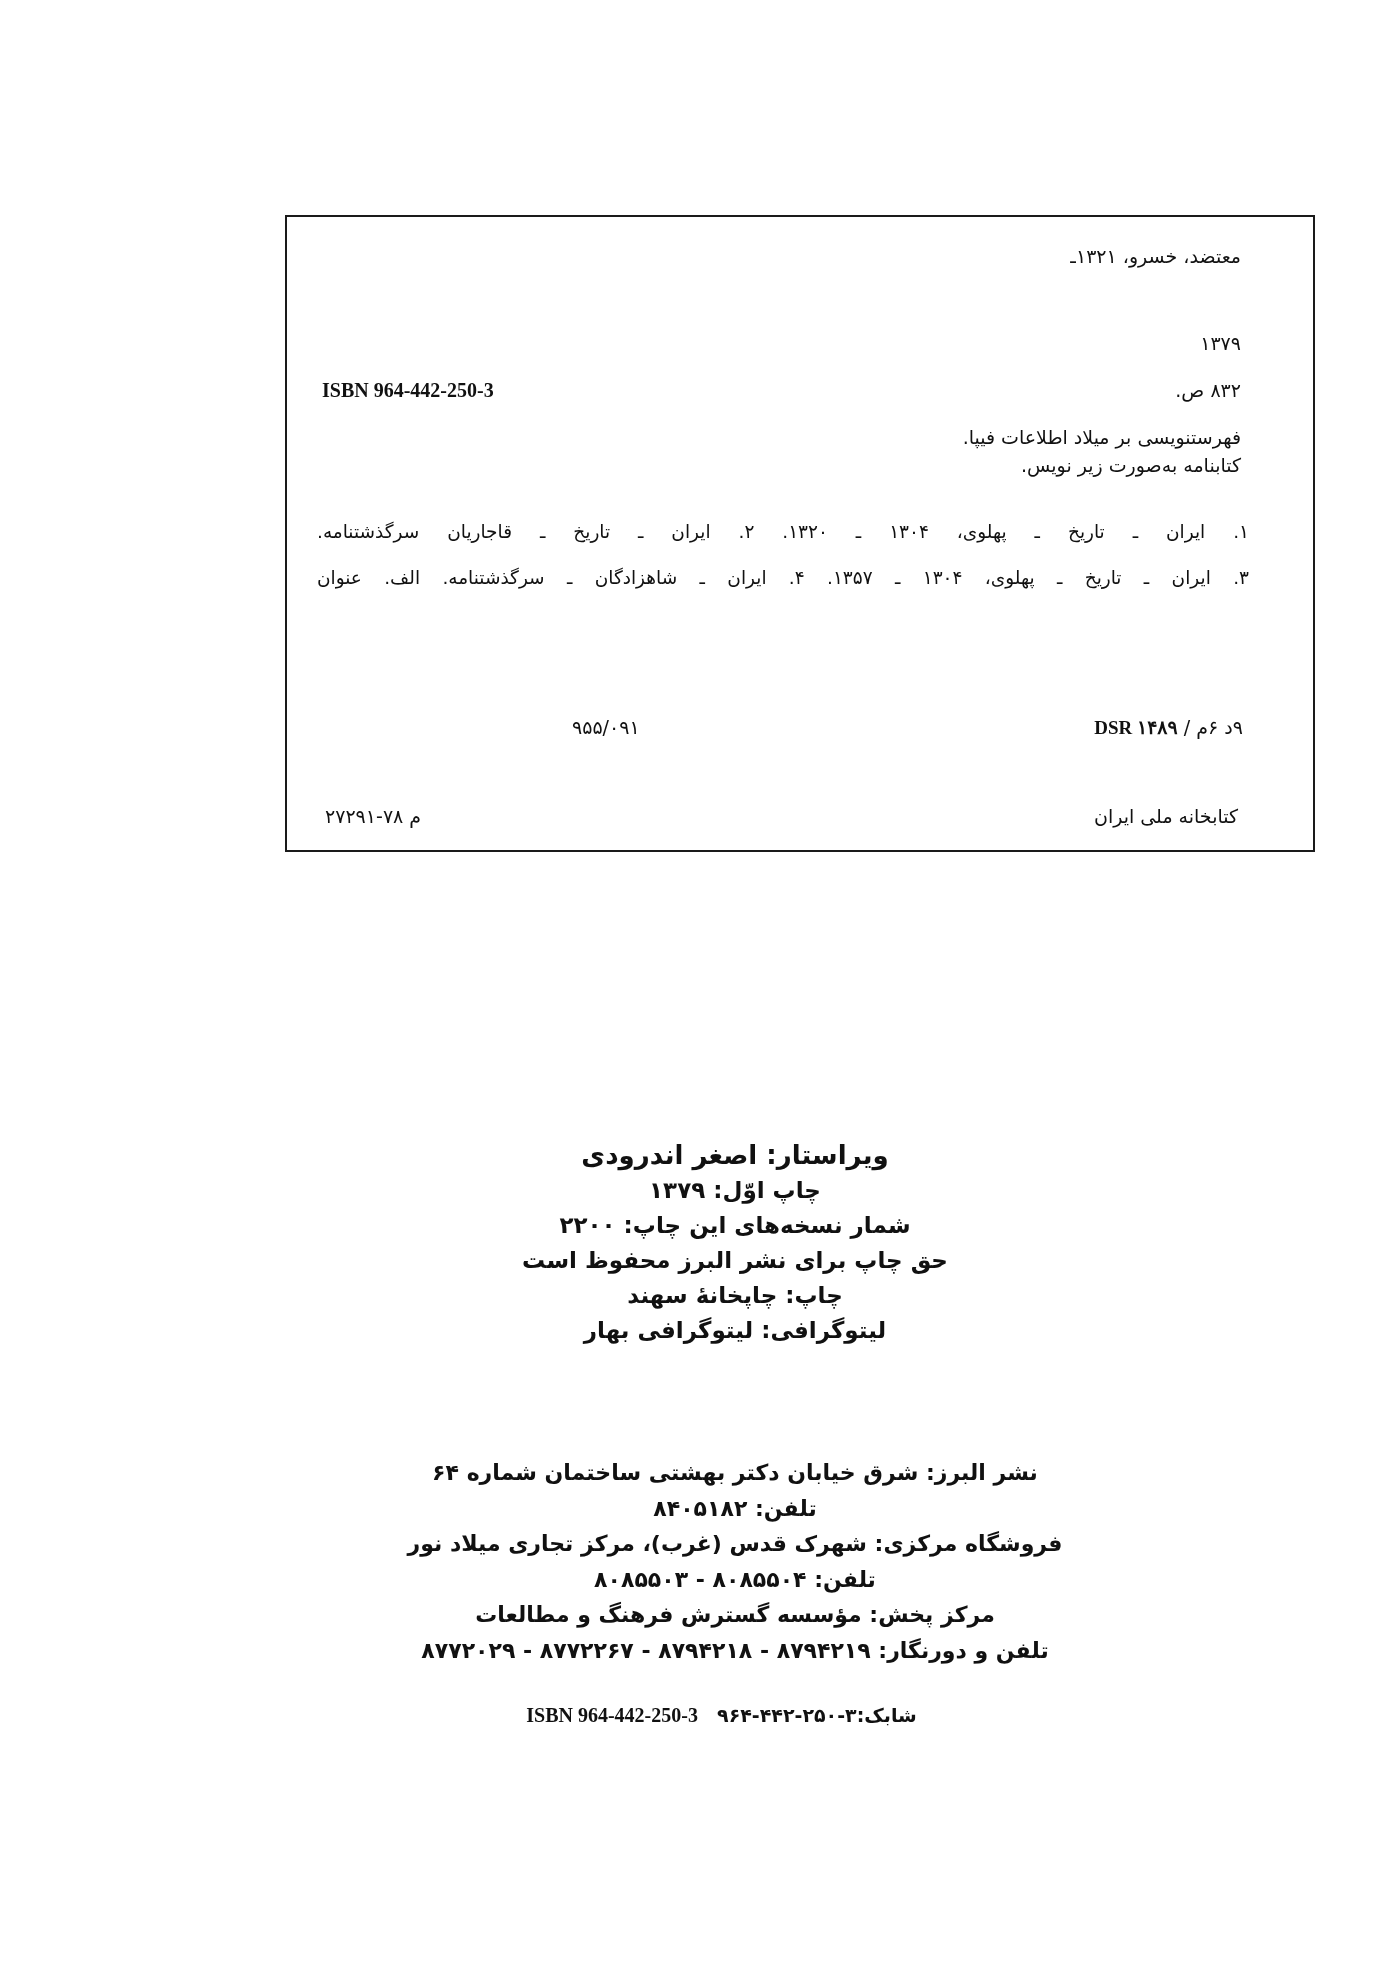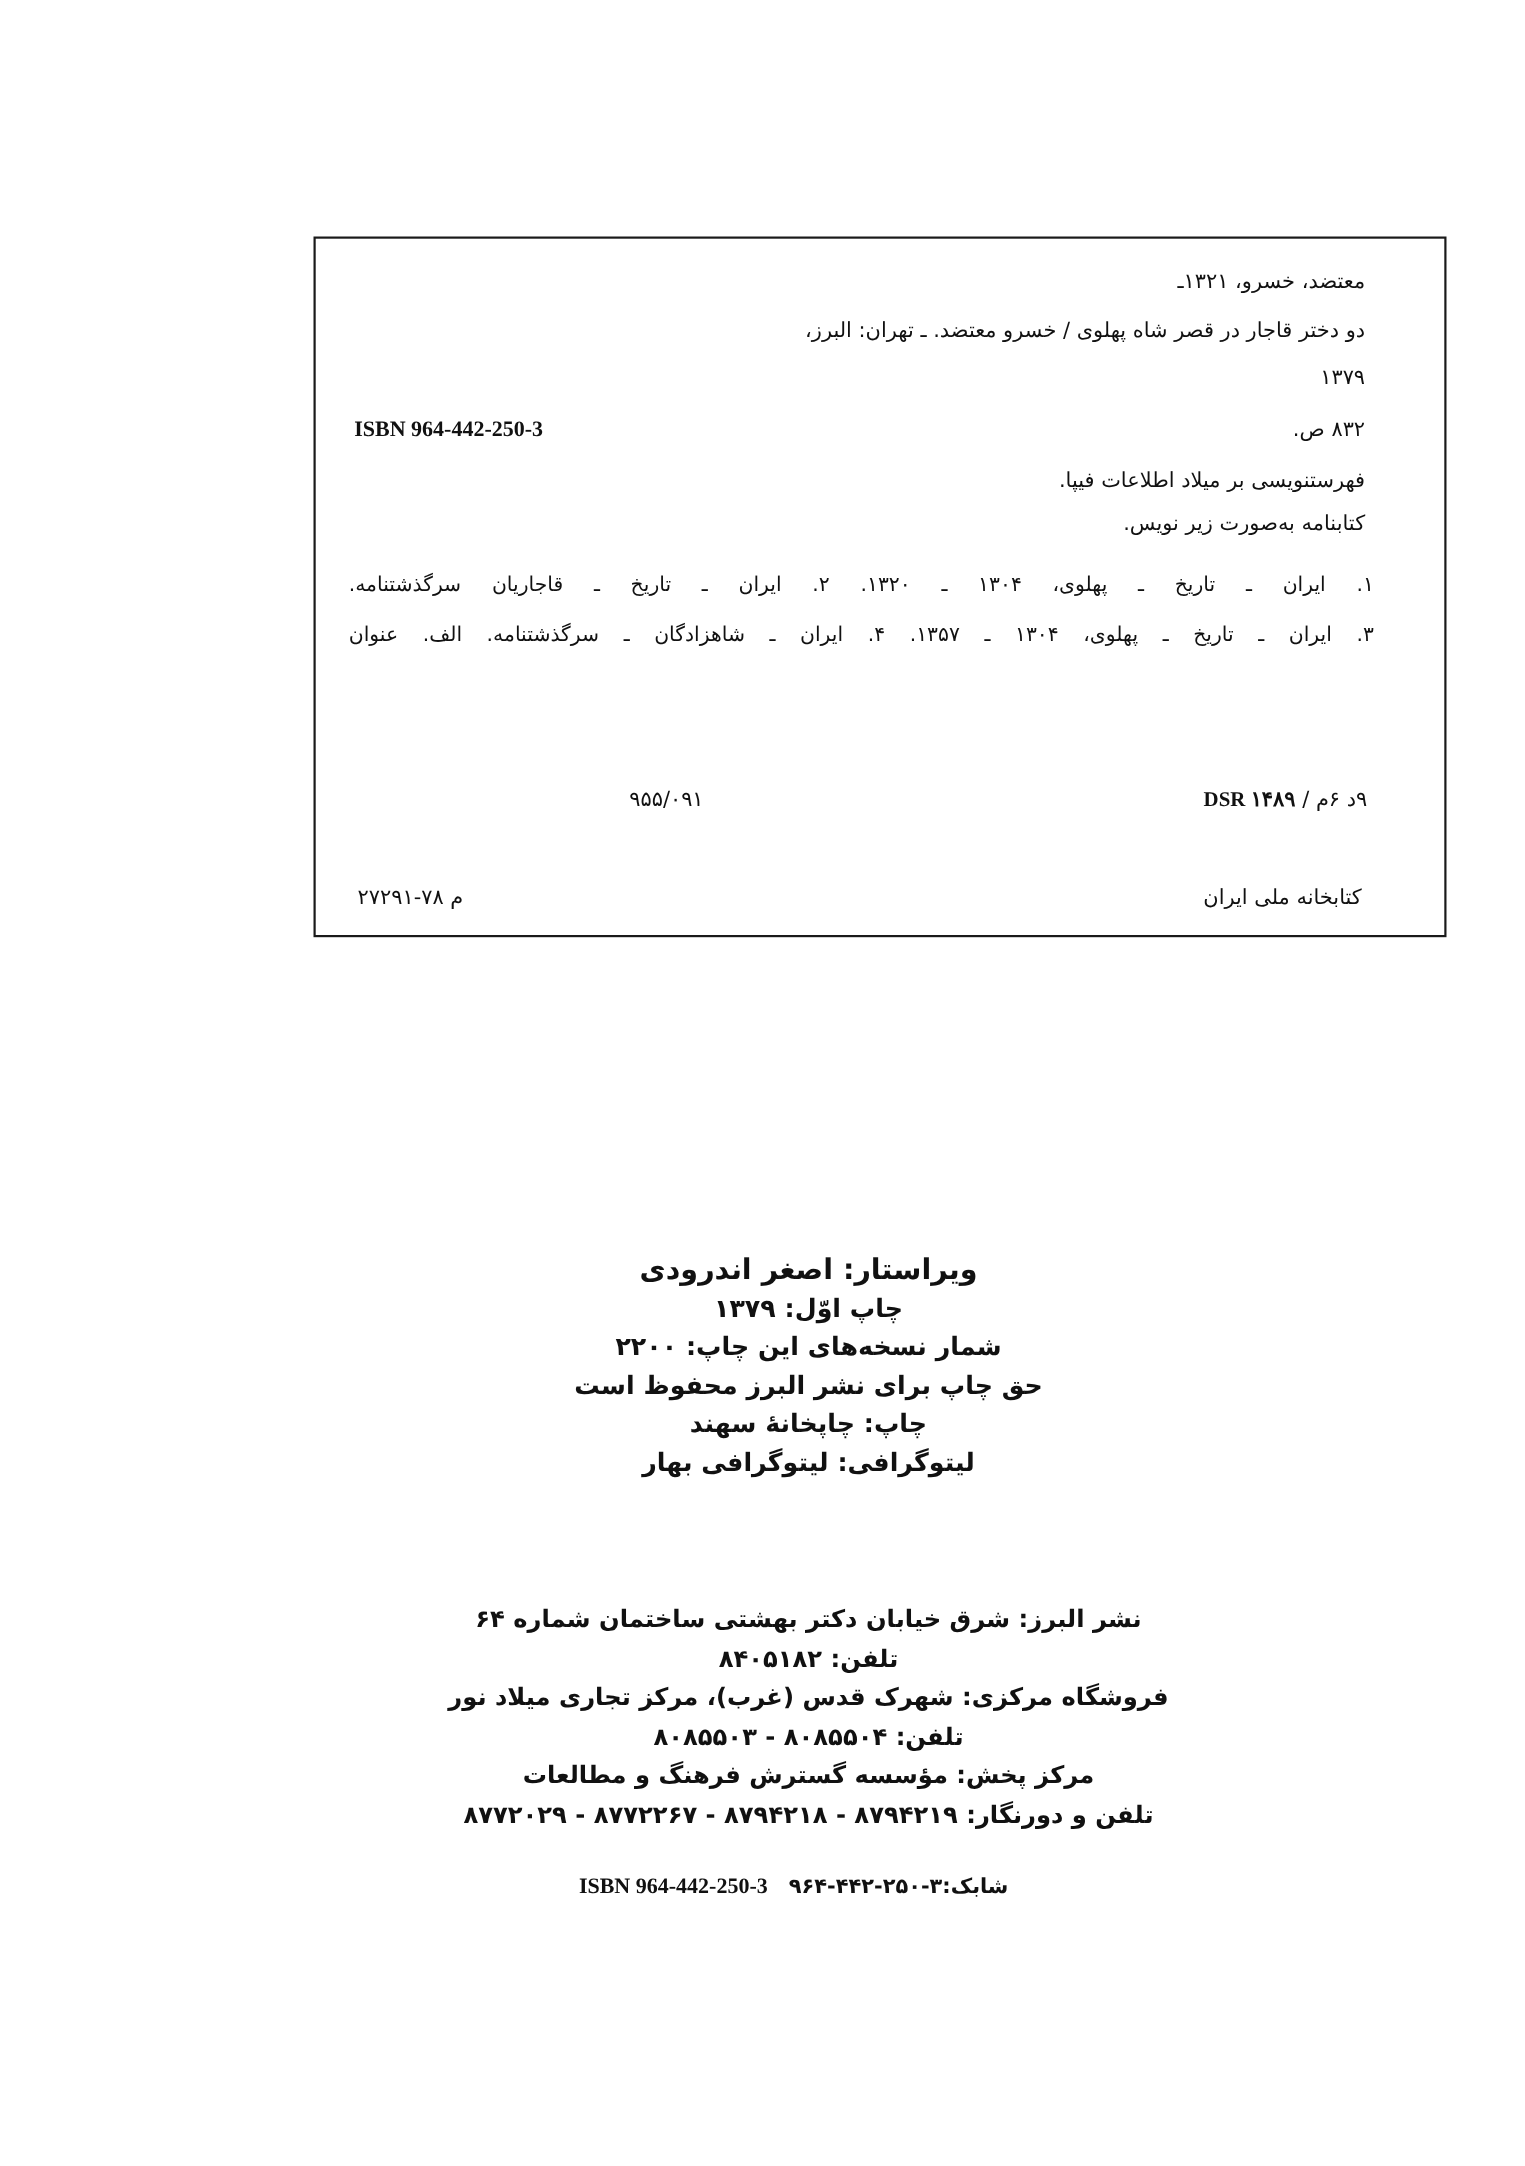--- a/index.html
+++ b/index.html
@@ -96,26 +96,25 @@
       direction: ltr;
       unicode-bidi: isolate;
       margin-right: 14px;
     }
   </style>
 </head>
 <body>
 
 <div class="cip-box">
   <div class="fa cip-line" style="top:26px;">معتضد، خسرو، ۱۳۲۱ـ</div>
-  <div class="fa cip-line" style="top:70px;">دو دختر قاجار در قصر شاه پهلوی / خسرو معتضد. ـ تهران: البرز،</div>
   <div class="fa cip-line" style="top:113px;">۱۳۷۹</div>
   <div class="fa cip-line" style="top:160px;">۸۳۲ ص.</div>
   <div class="latin" style="top:160px; left:35px; font-size:20px; line-height:26px;">ISBN 964-442-250-3</div>
   <div class="fa cip-line" style="top:207px;">فهرستنویسی بر میلاد اطلاعات فیپا.</div>
-  <div class="fa cip-line" style="top:246px;">کتابنامه به‌صورت زیر نویس.</div>
+  <div class="fa cip-line" style="top:235px;">کتابنامه به‌صورت زیر نویس.</div>
   <div class="fa cip-wide" style="top:302px;">۱. ایران ـ تاریخ ـ پهلوی، ۱۳۰۴ ـ ۱۳۲۰. ۲. ایران ـ تاریخ ـ قاجاریان سرگذشتنامه.</div>
   <div class="fa cip-wide" style="top:348px;">۳. ایران ـ تاریخ ـ پهلوی، ۱۳۰۴ ـ ۱۳۵۷. ۴. ایران ـ شاهزادگان ـ سرگذشتنامه. الف. عنوان</div>
 
   <div class="fa" style="top:497px; right:70px; font-size:19px; line-height:26px;">
     <span>۹د ۶م /</span>
     <span style="font-family:'Liberation Serif', serif; font-weight:bold;">DSR ۱۴۸۹</span>
   </div>
   <div class="fa" style="top:497px; left:285px; font-size:19px; line-height:26px;">۹۵۵/۰۹۱</div>
 
   <div class="fa" style="top:586px; right:75px; font-size:19px; line-height:26px;">کتابخانه ملی ایران</div>

